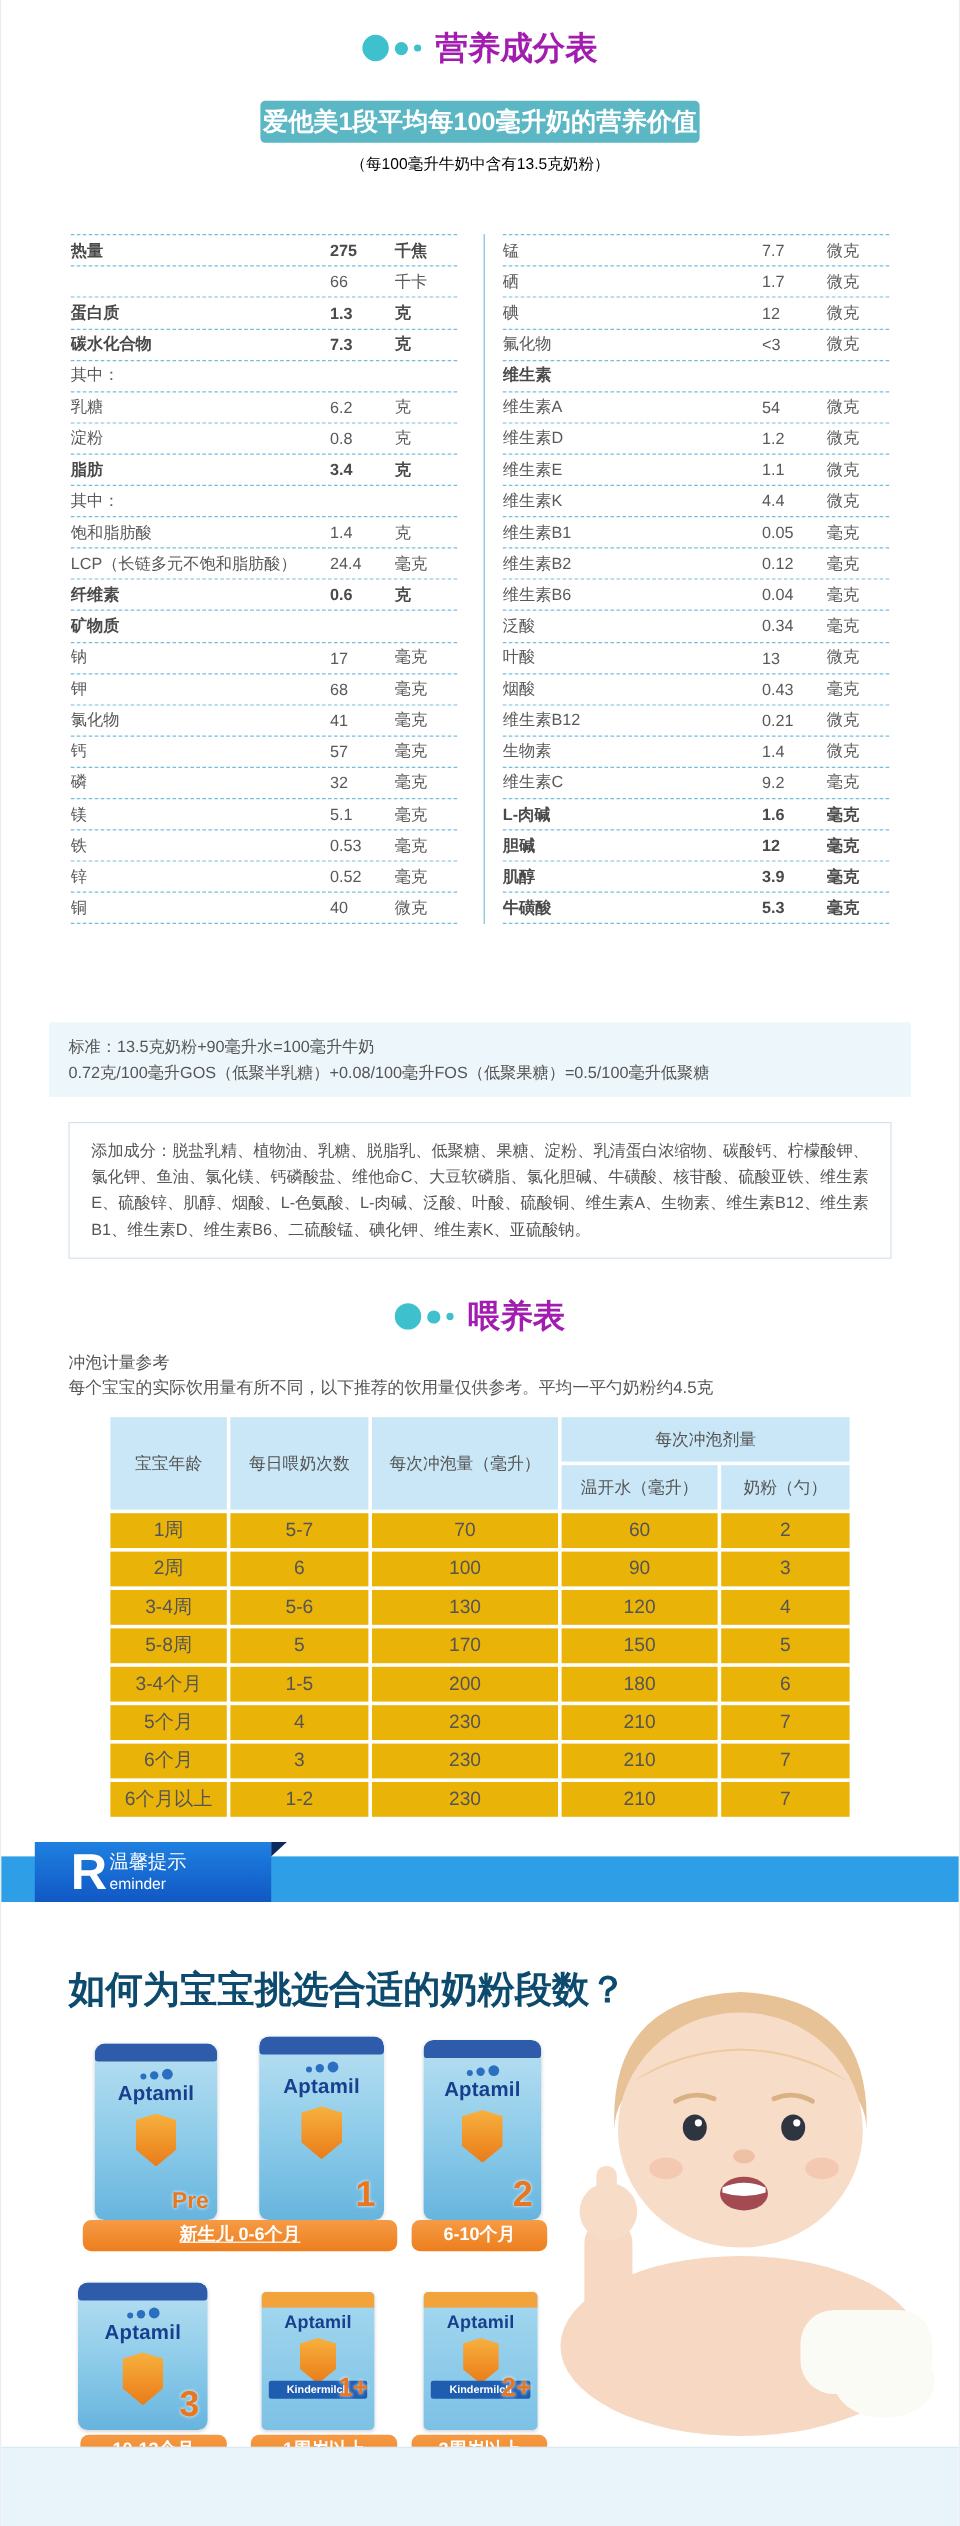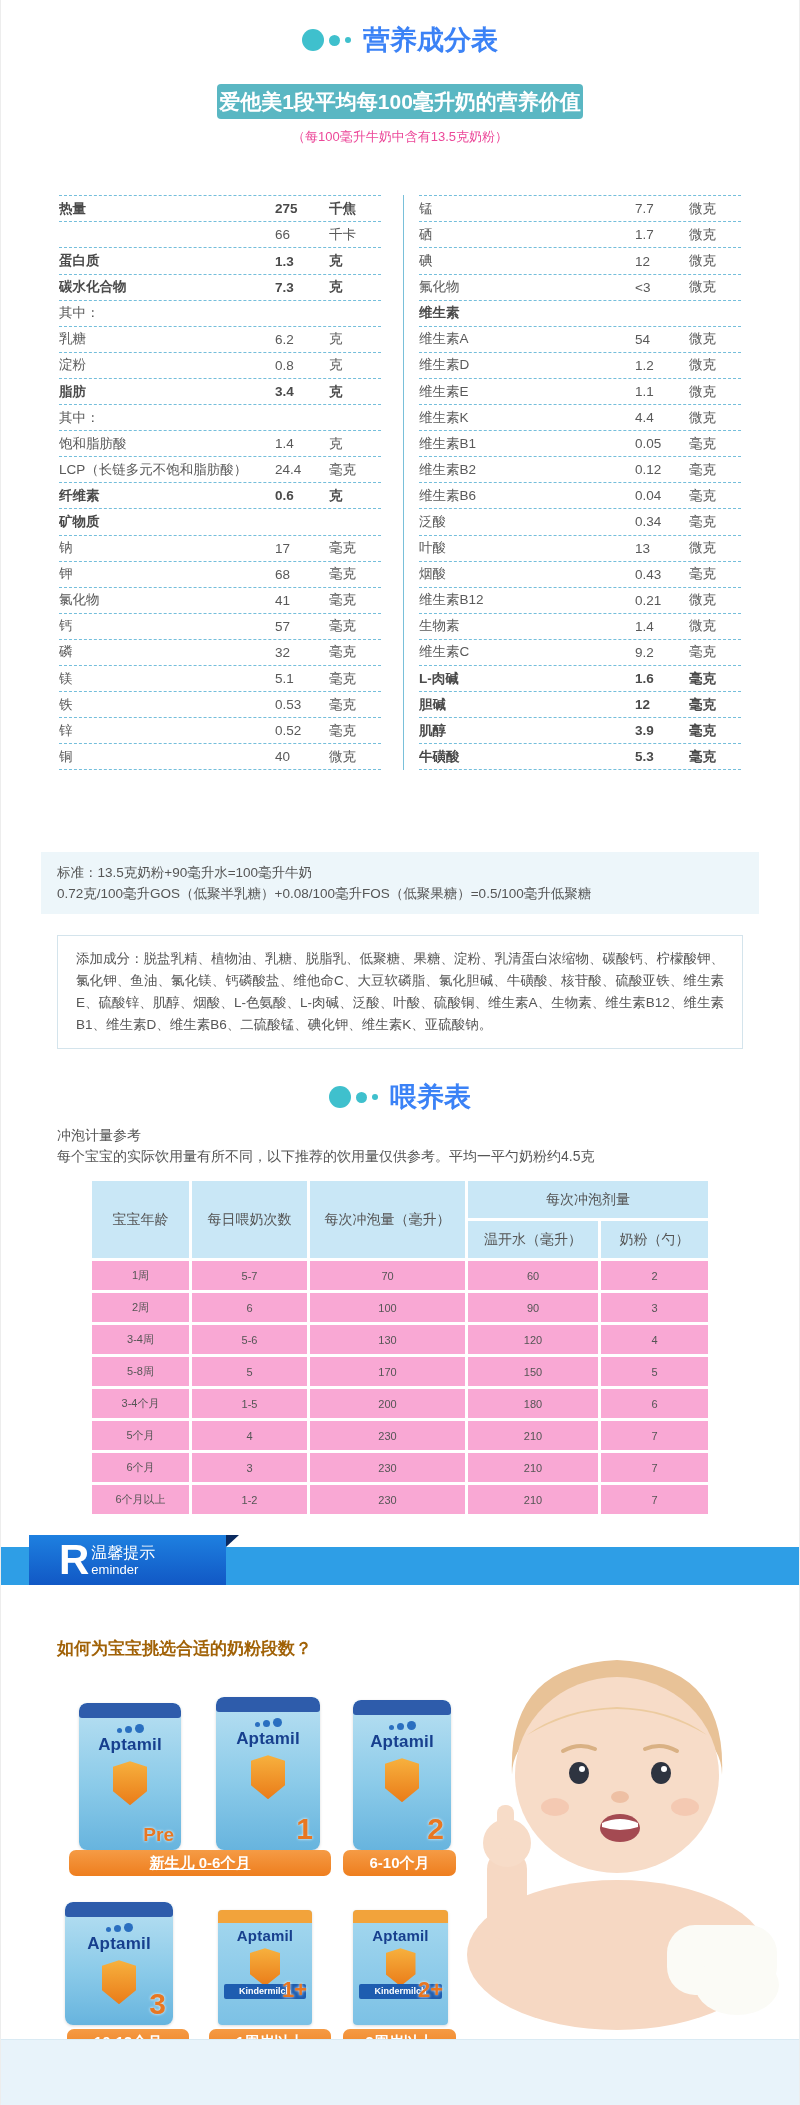--- a/index.html
+++ b/index.html
@@ -1,67 +1,67 @@
 <!DOCTYPE html>
 <html lang="zh"><head>
 <meta charset="utf-8">
 <style>
   html,body{margin:0;padding:0;background:#fff;}
   .page{position:relative;width:798px;height:2105px;margin:0 auto;background:#fff;
         border-left:1px solid #ededed;border-right:1px solid #ededed;overflow:hidden;
         font-family:"Liberation Sans","DejaVu Sans",sans-serif;color:#555;}
   
   .sec-title{display:flex;justify-content:center;align-items:center;font-size:27px;
-             font-weight:bold;color:#3b82f6;}
+             font-weight:bold;color:#a21caf;}
   .dots{display:inline-flex;align-items:center;margin-right:12px;}
   .dots i{display:inline-block;background:#3fc0cd;border-radius:50%;}
   .dots i+i{margin-left:5px;}
   .dots i:nth-child(1){width:22px;height:22px;}
   .dots i:nth-child(2){width:11px;height:11px;}
   .dots i:nth-child(3){width:6px;height:6px;}
   .sec1{padding-top:22px;}
   .banner{width:fit-content;margin:26px auto 0;background:#5ab7c3;color:#fff;
           font-size:21px;font-weight:bold;padding:4px 2px;border-radius:4px;line-height:1.3;}
-  .subnote{text-align:center;font-size:13px;color:#ec4899;margin-top:9px;}
+  .subnote{text-align:center;font-size:13px;color:#000000;margin-top:9px;}
   
   .nutri-wrap{position:relative;margin:49px 58px 0;display:flex;justify-content:space-between;}
   .nutri-divider{position:absolute;left:344px;top:0;bottom:0;border-left:1px solid #79c0da;}
   .ncol{width:322px;border-top:1px dashed #74bedb;}
   .n-row{display:flex;align-items:center;height:25.1px;border-bottom:1px dashed #74bedb;
          font-size:13.5px;color:#595959;white-space:nowrap;}
   .n-row.bold{font-weight:bold;color:#4a4a4a;}
   .n-label{width:216px;overflow:hidden;}
   .n-val{width:54px;}
   .n-unit{flex:1;}
   
   .std-note{margin:82px 40px 0;background:#edf6fa;padding:10px 16px;font-size:13.5px;
             color:#555;line-height:21px;}
   .ingr-box{margin:21px 56px 0;border:1px solid #d4e4ec;padding:12px 18px;font-size:13.5px;
             color:#555;line-height:22px;text-align:justify;}
   
   .sec2-title{margin-top:30px;}
   .feed-intro{margin:10px 56px 0;font-size:14px;color:#555;line-height:21px;}
   table.feed{border-collapse:separate;border-spacing:3px;margin:11px auto 0;width:622px;table-layout:fixed;}
   table.feed th{background:#c9e7f6;font-weight:normal;font-size:14px;color:#555;height:37px;padding:0;}
-  table.feed td{background:#f9a8d4;font-size:11px;color:#555;text-align:center;height:29px;padding:0;}
+  table.feed td{background:#eab308;font-size:16px;color:#555;text-align:center;height:29px;padding:0;}
   table.feed th{text-align:center;margin-top:44px;}
   
   .reminder{position:relative;height:50px;margin-top:18px;}
   .rem-bar{position:absolute;left:0;right:0;top:12px;height:38px;background:#2e9ee6;}
   .rem-tab{position:absolute;left:28px;top:0;width:197px;height:50px;
            background:linear-gradient(180deg,#1e80e0,#1158c5);display:flex;align-items:center;}
   .rem-tab::after{content:"";position:absolute;right:-13px;top:0;width:0;height:0;
            border-top:12px solid #0a2a60;border-right:13px solid transparent;}
   .rem-R{font-size:42px;font-weight:bold;color:#fff;line-height:1;margin-left:30px;}
   .rem-txt{color:#fff;margin-left:2px;}
   .rem-cn{font-size:16px;line-height:18px;}
   .rem-en{font-size:13px;line-height:15px;}
   
   .stage-sec{position:relative;height:472px;}
-  .stage-head{position:absolute;left:56px;top:52px;font-size:17px;font-weight:bold;color:#a16207;}
+  .stage-head{position:absolute;left:56px;top:52px;font-size:31px;font-weight:bold;color:#0c4a6e;}
   .baby{position:absolute;right:2px;top:40px;}
   
   .pcard{position:absolute;border-radius:8px;overflow:hidden;
          background:linear-gradient(180deg,#b9e0f2 0%,#8ccbe9 55%,#67b4de 100%);
          box-shadow:0 1px 3px rgba(0,0,0,.15);}
   .lid{position:absolute;left:0;right:0;top:0;height:15px;background:#2e5cab;
        border-radius:8px 8px 3px 3px;}
   .pdots{position:absolute;left:0;right:0;top:21px;display:flex;justify-content:center;align-items:flex-end;}
   .pdots i{display:inline-block;background:#2a6fc0;border-radius:50%;}
   .pdots i+i{margin-left:3px;}

